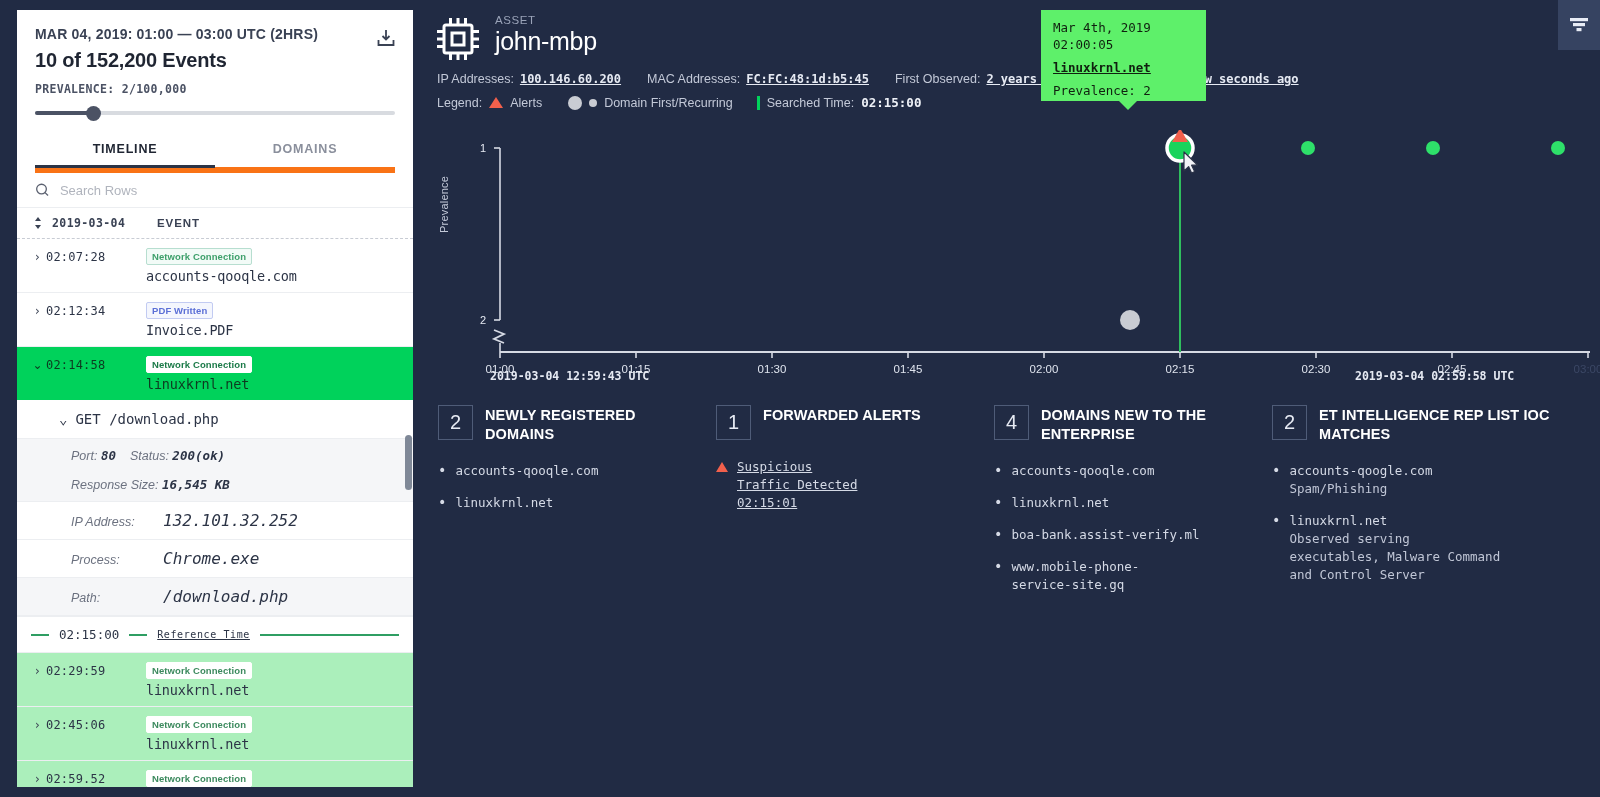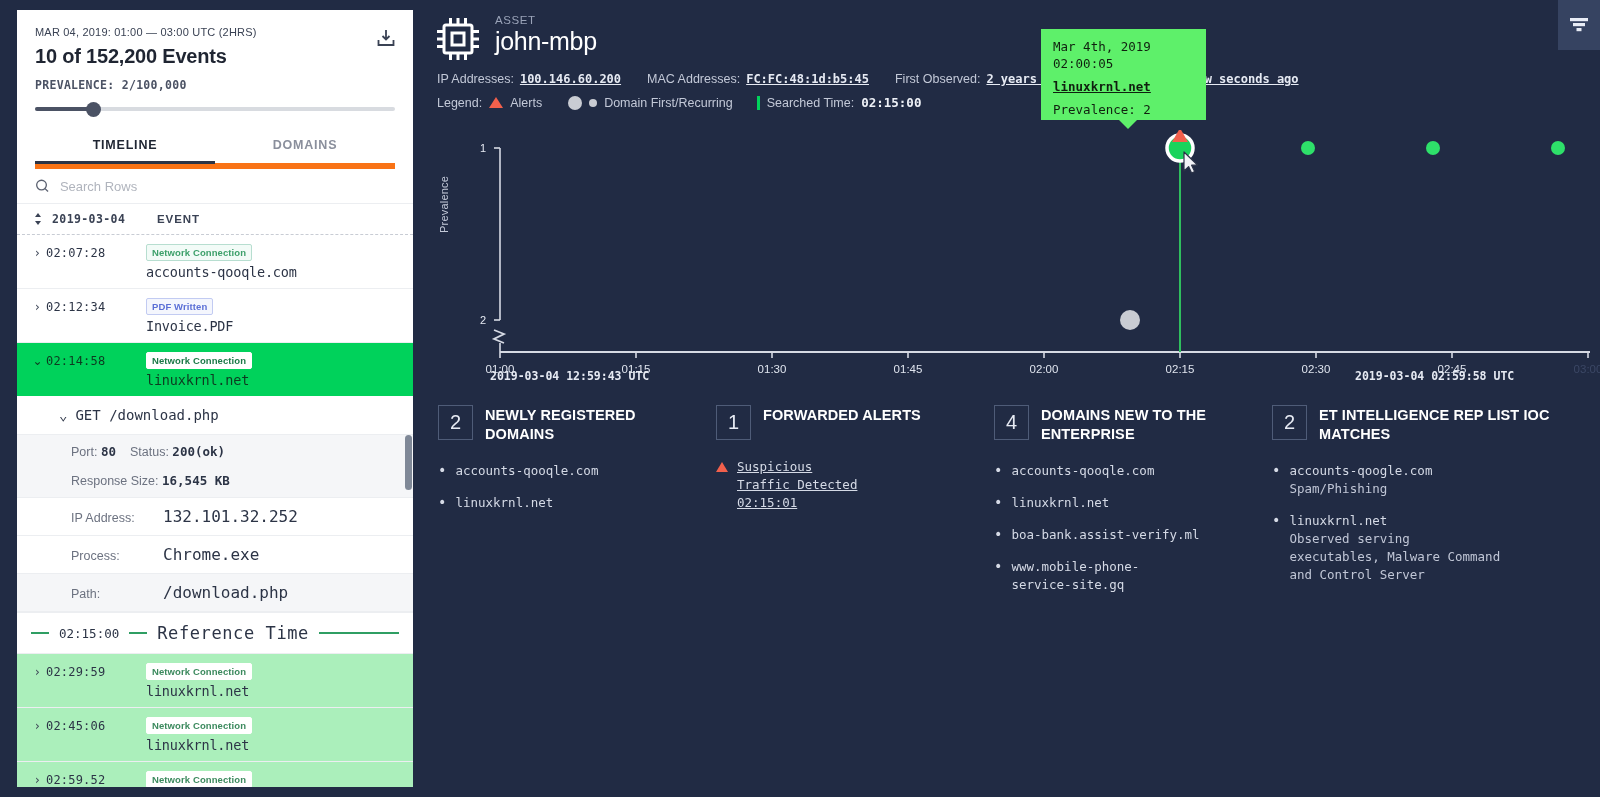--- a/index.html
+++ b/index.html
@@ -19,21 +19,21 @@
   }
   .filter-icon { display: block; }
 
   
   .sidebar {
     position: absolute; left: 17px; top: 10px; width: 396px; height: 777px;
     background: #ffffff; overflow: hidden;
   }
   .sb-head { padding: 16px 18px 0 18px; position: relative; }
   .sb-daterange {
-    font-size: 11px; color: #3a4254; letter-spacing: .2px; font-weight: 400;
+    font-size: 14px; color: #3a4254; letter-spacing: .2px; font-weight: 700;
   }
   .sb-title {
     font-size: 20px; font-weight: 700; color: #1f2532; margin-top: 7px; letter-spacing: -.2px;
   }
   .sb-prev {
     font-size: 11.5px; color: #4b5264; margin-top: 10px; letter-spacing: .3px;
     font-family: "DejaVu Sans Mono", monospace; font-weight: 600;
   }
   .dl-icon {
     position: absolute; right: 16px; top: 17px; width: 22px; height: 22px; cursor: pointer;
@@ -122,38 +122,38 @@
 
   
   .expand { border-bottom: 1px solid #eceef1; }
   .expand-head {
     display: flex; align-items: center; gap: 8px; padding: 11px 10px 11px 42px;
     font-size: 14px; color: #2c3446; font-family: "DejaVu Sans Mono", monospace;
     border-bottom: 1px solid #eceef1; cursor: pointer;
   }
   .kv-row {
     display: flex; padding: 9px 16px 9px 54px; font-size: 12.5px;
-    border-bottom: 1px solid #eceef1; align-items: baseline;
+    border-bottom: 1px solid #eceef1; align-items: baseline; font-style: italic;
   }
   .kv-row.stripe { background: #f5f6f8; }
   .kv-k { color: #6c7280; flex: 0 0 92px; }
   .kv-v { color: #2c3446; font-family: "DejaVu Sans Mono", monospace; font-size: 16px; }
   .inline-kv { display: flex; gap: 14px; font-size: 12.5px; flex-wrap: wrap; }
   .inline-kv span.k { color: #6c7280; }
   .inline-kv span.v { color: #2c3446; font-family: "DejaVu Sans Mono", monospace; font-weight: 700; }
 
   
   .ref {
     display: flex; align-items: center; gap: 10px; padding: 10px 14px;
     border-bottom: 1px solid #eceef1;
   }
   .ref .line { flex: 0 0 18px; height: 2px; background: #2f9e63; }
   .ref .line.grow { flex: 1 1 auto; }
   .ref .t { font-size: 12.5px; color: #2c3446; font-family: "DejaVu Sans Mono", monospace; }
-  .ref .lbl { font-size: 17px; color: #2c3446; font-family: "DejaVu Sans Mono", monospace; letter-spacing: .6px; }
+  .ref .lbl { font-size: 10px; color: #2c3446; font-family: "DejaVu Sans Mono", monospace; letter-spacing: .6px; text-decoration: underline; }
 
   
   .sb-scroll {
     position: absolute; right: 1px; top: 425px; width: 7px; height: 55px;
     background: #7f8897; border-radius: 4px;
   }
 
   
   .main { position: absolute; left: 430px; top: 0; right: 0; bottom: 0; }
 
@@ -181,21 +181,21 @@
     width: 0; height: 0; border-left: 7px solid transparent; border-right: 7px solid transparent;
     border-bottom: 11px solid #f2604c;
   }
   .dot-lg { width: 14px; height: 14px; border-radius: 50%; background: #c9ccd3; display: inline-block; }
   .dot-sm { width: 8px; height: 8px; border-radius: 50%; background: #c9ccd3; display: inline-block; }
   .gbar { width: 3px; height: 14px; background: #00d25b; display: inline-block; }
   .legend-line .mono { font-family: "DejaVu Sans Mono", monospace; font-weight: 700; color: #eef1f7; }
 
   
   .tooltip {
-    position: absolute; left: 611px; top: 29px; width: 165px; height: 91px;
+    position: absolute; left: 611px; top: 10px; width: 165px; height: 91px;
     background: #5ef06a; padding: 9px 12px; z-index: 30;
   }
   .tooltip div { font-family: "DejaVu Sans Mono", monospace; font-size: 12.5px; color: #10200f; line-height: 17px; }
   .tooltip .dom { text-decoration: underline; font-weight: 700; margin-top: 6px; }
   .tooltip .prev { margin-top: 6px; }
   .tooltip:after {
     content: ""; position: absolute; left: 78px; bottom: -9px;
     border-left: 9px solid transparent; border-right: 9px solid transparent;
     border-top: 9px solid #5ef06a;
   }

